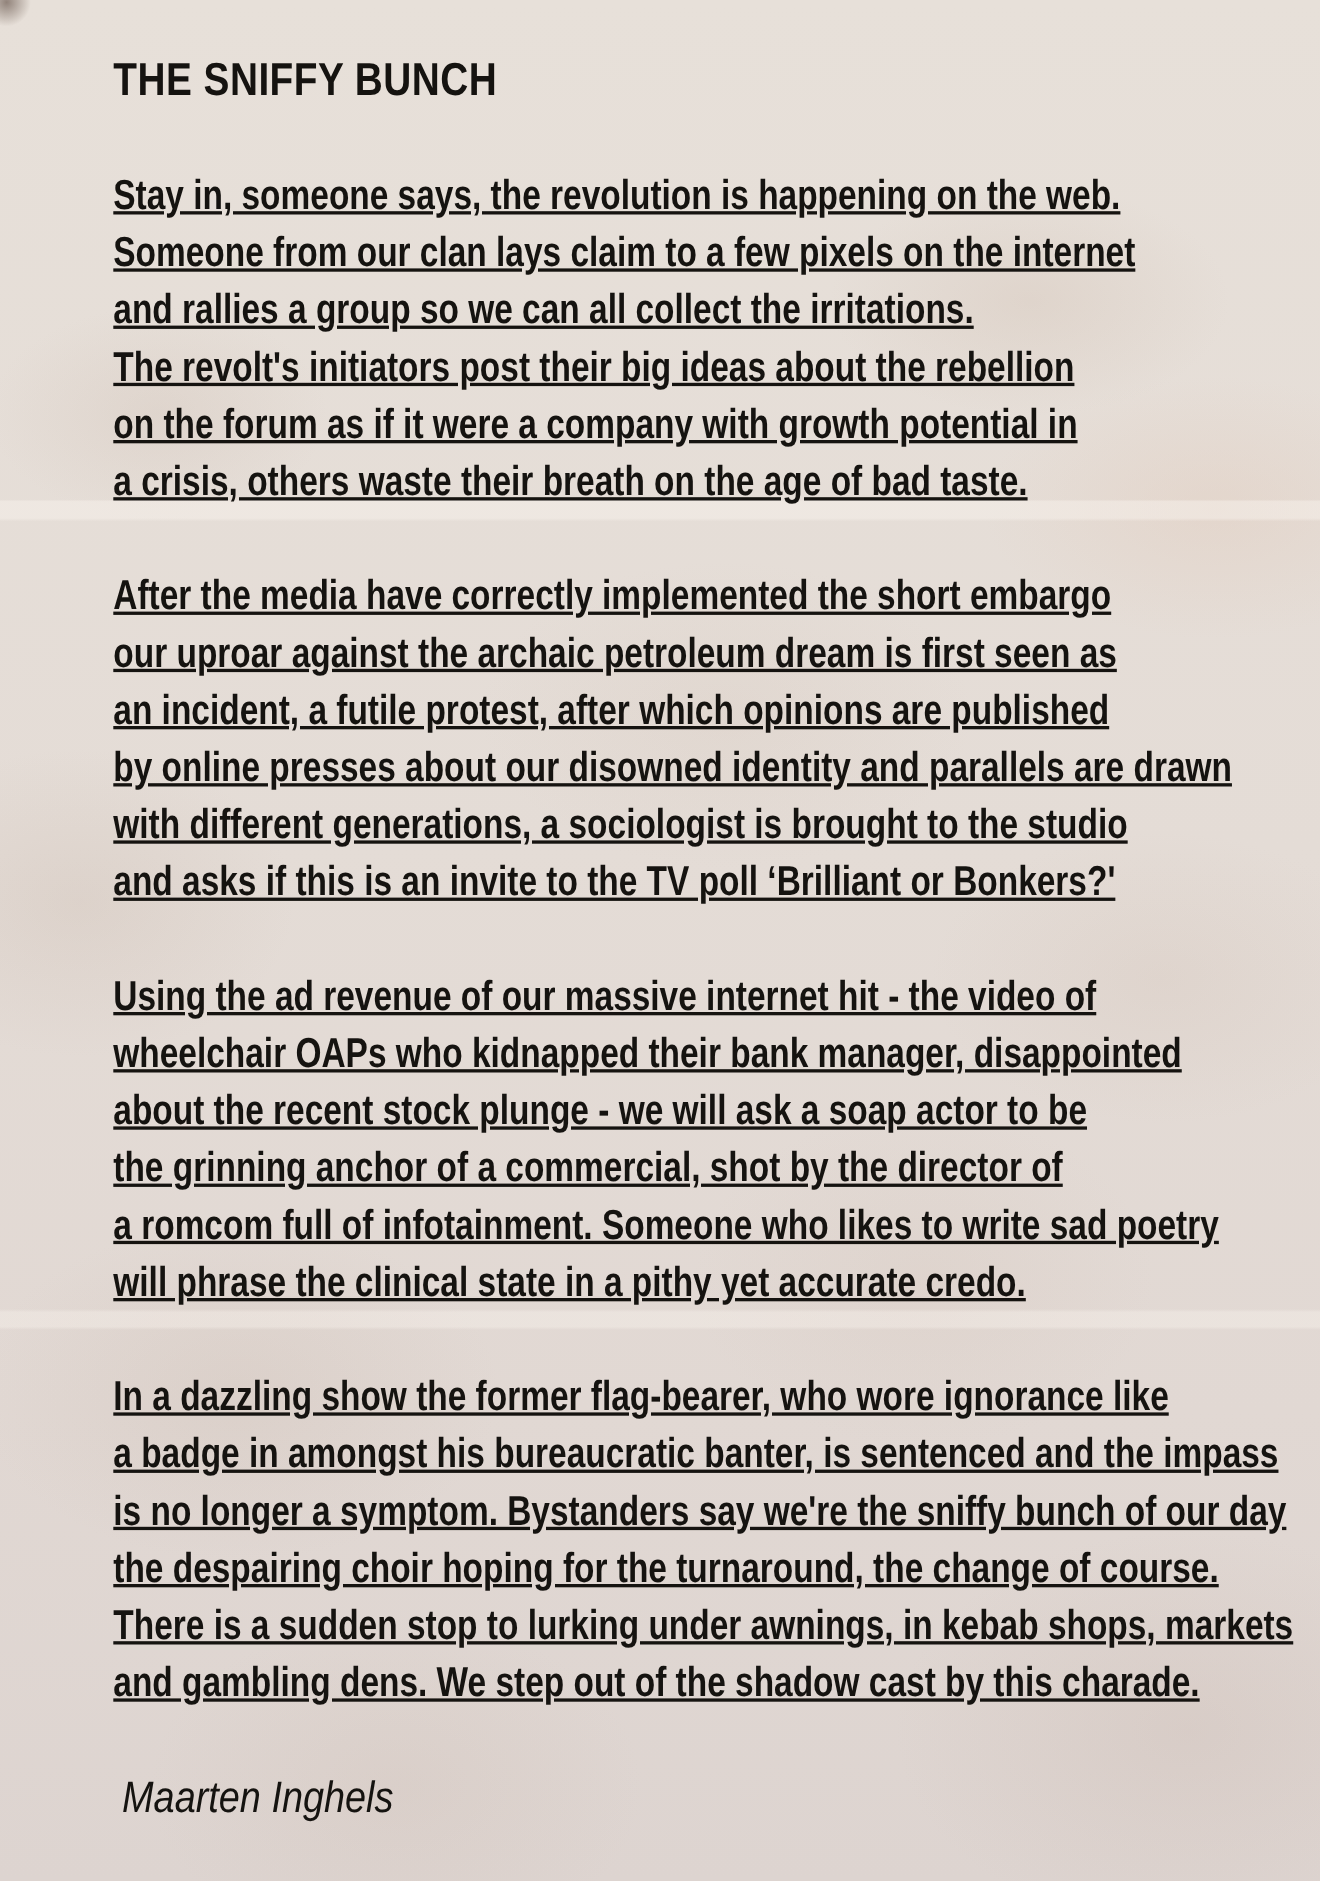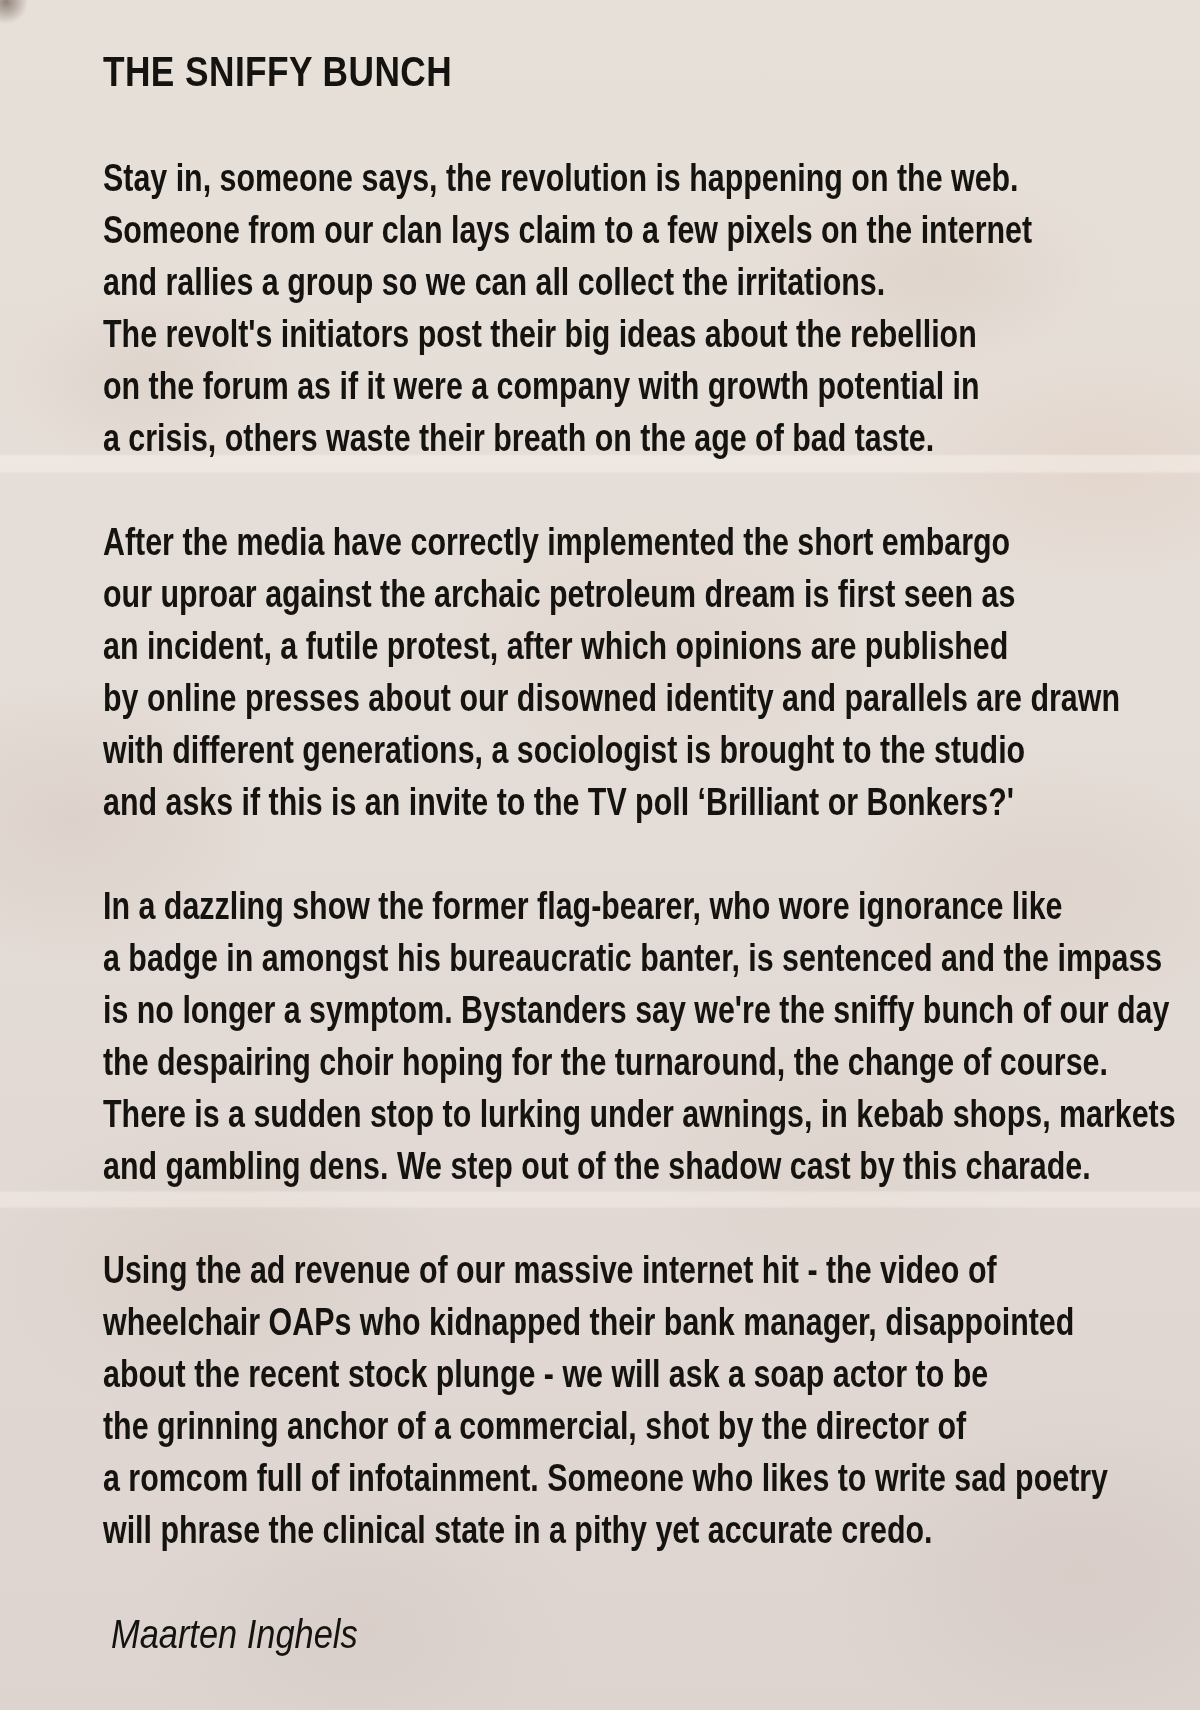--- a/index.html
+++ b/index.html
@@ -31,21 +31,21 @@
       radial-gradient(ellipse 320px 220px at 30% 95%, rgba(204,188,178,0.24), rgba(204,188,178,0) 70%),
       
       linear-gradient(180deg, var(--background) 0%, #e4dcd6 45%, #e1d8d3 75%, var(--background-bottom) 100%);
   }
   .page{padding:46px 0 0 63px;margin-left:40px;}
   .title{
     margin:0;
     font-size:42px;font-weight:700;line-height:52px;letter-spacing:0.5px;
     white-space:nowrap;transform:scaleX(0.84);transform-origin:0 50%;
   }
-  .stanza{margin:52px 0 0 0;}
+  .stanza{margin:52px 0 0 0;text-decoration:underline;}
   .stanza.first{margin-top:54px;}
   .pline{
     font-size:38px;font-weight:700;line-height:52px;
     white-space:nowrap;transform:scaleX(0.80);transform-origin:0 50%;
   }
   .author{
     margin:52px 0 0 8px;
     font-size:40px;font-weight:400;font-style:italic;line-height:52px;
     white-space:nowrap;transform:scaleX(0.86);transform-origin:0 50%;
   }
@@ -69,32 +69,32 @@
   <div class="stanza">
     <div class="pline">After the media have correctly implemented the short embargo</div>
     <div class="pline">our uproar against the archaic petroleum dream is first seen as</div>
     <div class="pline">an incident, a futile protest, after which opinions are published</div>
     <div class="pline">by online presses about our disowned identity and parallels are drawn</div>
     <div class="pline">with different generations, a sociologist is brought to the studio</div>
     <div class="pline">and asks if this is an invite to the TV poll ‘Brilliant or Bonkers?'</div>
   </div>
 
   <div class="stanza">
+    <div class="pline">Using the ad revenue of our massive internet hit - the video of</div>
+    <div class="pline">wheelchair OAPs who kidnapped their bank manager, disappointed</div>
+    <div class="pline">about the recent stock plunge - we will ask a soap actor to be</div>
+    <div class="pline">the grinning anchor of a commercial, shot by the director of</div>
+    <div class="pline">a romcom full of infotainment. Someone who likes to write sad poetry</div>
+    <div class="pline">will phrase the clinical state in a pithy yet accurate credo.</div>
+  </div>
+
+  <div class="stanza">
     <div class="pline">In a dazzling show the former flag-bearer, who wore ignorance like</div>
     <div class="pline">a badge in amongst his bureaucratic banter, is sentenced and the impass</div>
     <div class="pline">is no longer a symptom. Bystanders say we're the sniffy bunch of our day</div>
     <div class="pline">the despairing choir hoping for the turnaround, the change of course.</div>
     <div class="pline">There is a sudden stop to lurking under awnings, in kebab shops, markets</div>
     <div class="pline">and gambling dens. We step out of the shadow cast by this charade.</div>
   </div>
 
-  <div class="stanza">
-    <div class="pline">Using the ad revenue of our massive internet hit - the video of</div>
-    <div class="pline">wheelchair OAPs who kidnapped their bank manager, disappointed</div>
-    <div class="pline">about the recent stock plunge - we will ask a soap actor to be</div>
-    <div class="pline">the grinning anchor of a commercial, shot by the director of</div>
-    <div class="pline">a romcom full of infotainment. Someone who likes to write sad poetry</div>
-    <div class="pline">will phrase the clinical state in a pithy yet accurate credo.</div>
-  </div>
-
   <div class="author">Maarten Inghels</div>
 
 </div>
 
 </body></html>

